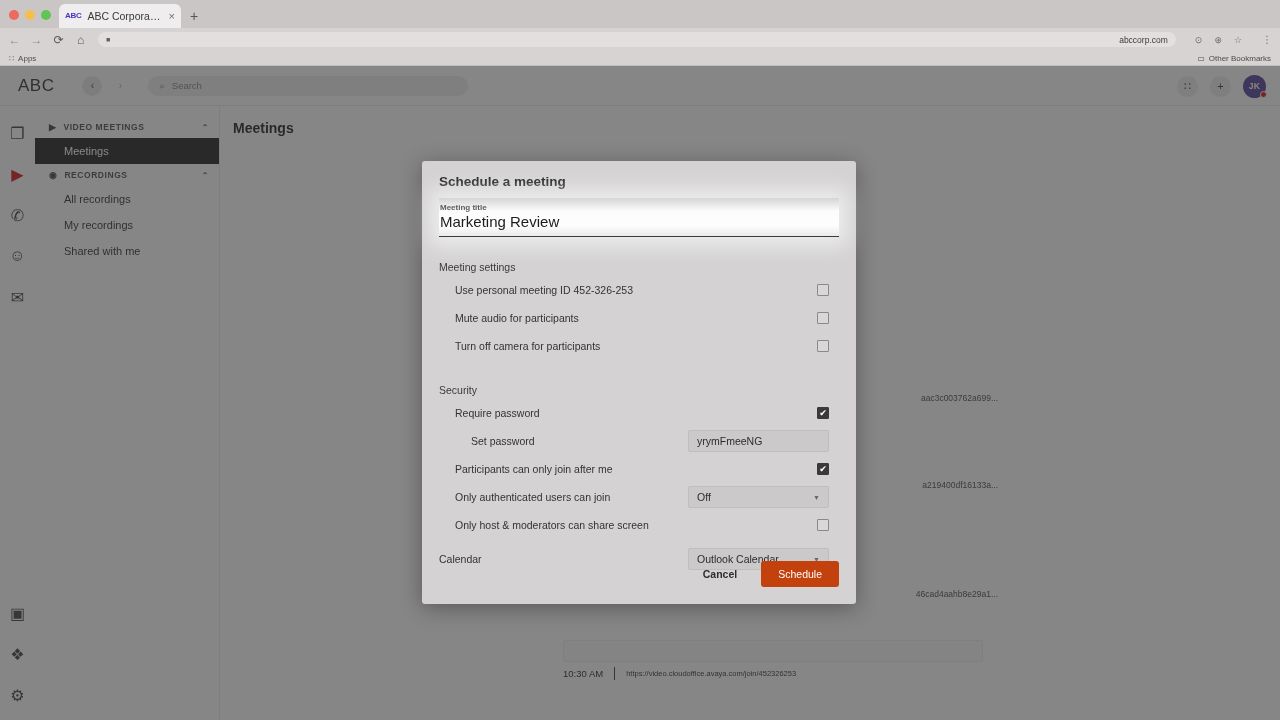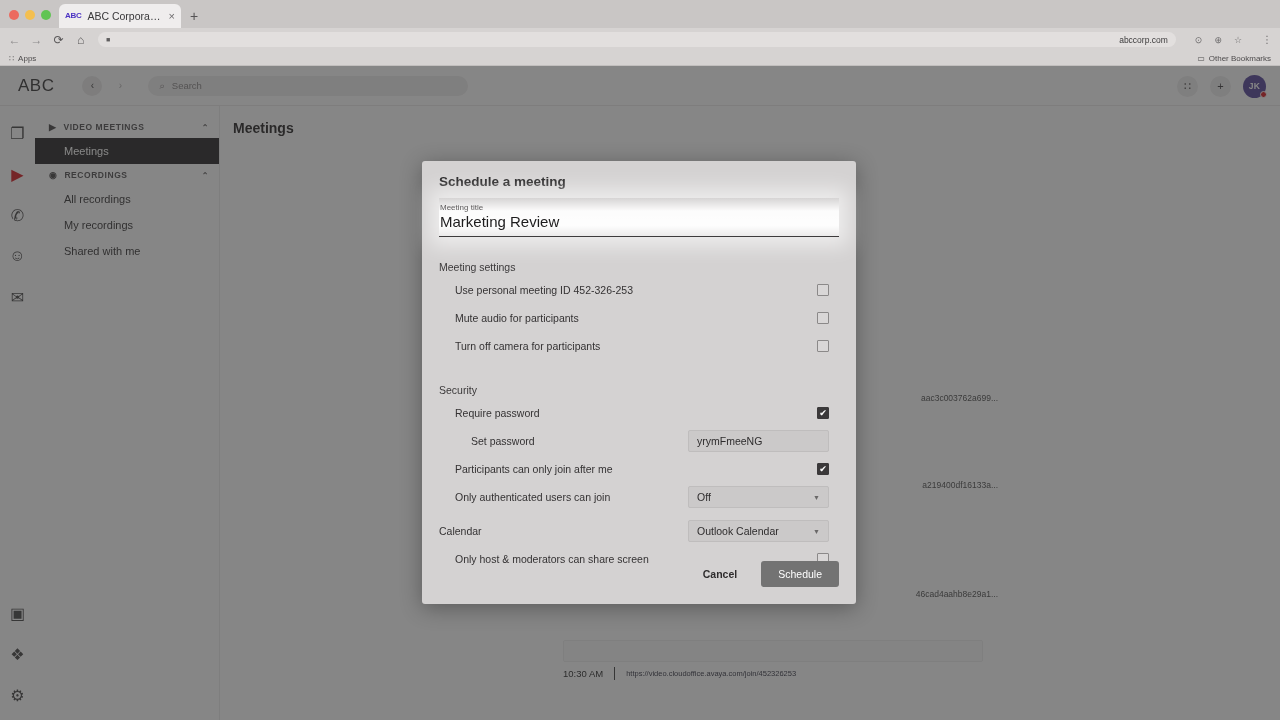--- a/index.html
+++ b/index.html
@@ -217,21 +217,21 @@
     margin-top: 7px;
     padding: 5px 0 6px 0;
     border-bottom: 1.5px solid #3d3b3c;
     background: linear-gradient(to bottom,
         rgba(255,255,255,0.05) 0%,
         rgba(255,255,255,0.93) 34%,
         rgba(255,255,255,0.97) 72%,
         rgba(255,255,255,0.55) 100%);
     box-shadow: 0 0 20px 9px rgba(255,255,255,0.6);
   }
-  .title-label { font-size: 8px; color: #5e5c5d; padding-left: 1px; }
+  .title-label { font-size: 8px; color: #5e5c5d; padding-left: 1px; font-weight: bold; }
   .title-value { font-size: 15px; color: #1d1c1d; padding-left: 1px; margin-top: 1px; }
 
   .section-label {
     font-size: 10.5px; color: #3b393a;
     margin-top: 24px; margin-bottom: 3px;
   }
 
   .opt-row {
     display: flex; align-items: center;
     min-height: 28px;
@@ -272,21 +272,21 @@
     position: absolute; right: 17px; bottom: 17px;
     display: flex; align-items: center; gap: 14px;
   }
   .btn-cancel {
     font-size: 10.5px; color: #2f2d2e;
     padding: 6px 10px;
     background: transparent; border: none; font-weight: bold;
   }
   .btn-schedule {
     font-size: 10.5px; color: #ffffff;
-    background: #737373;
+    background: #c2410c;
     border: none; border-radius: 3px;
     padding: 7px 17px;
   }
 </style>
 </head>
 <body>
 
 <div id="screen">
 
   <div class="browser-chrome">
@@ -447,32 +447,32 @@
     </div>
 
     <div class="opt-row">
       <span class="opt-label">Only authenticated users can join</span>
       <span class="ctl select">
         <span>Off</span>
         <span class="caret">▼</span>
       </span>
     </div>
 
+    <div class="opt-row">
+      <span class="opt-label">Only host &amp; moderators can share screen</span>
+      <span class="cbox"></span>
+    </div>
+
     <div class="opt-row row-nopad" style="margin-top:6px;">
       <span class="opt-label plain">Calendar</span>
       <span class="ctl select">
         <span>Outlook Calendar</span>
         <span class="caret">▼</span>
       </span>
     </div>
 
-    <div class="opt-row">
-      <span class="opt-label">Only host &amp; moderators can share screen</span>
-      <span class="cbox"></span>
-    </div>
-
     <div class="modal-actions">
       <button class="btn-cancel">Cancel</button>
       <button class="btn-schedule">Schedule</button>
     </div>
   </div>
 
 </div>
 
 </body></html>

